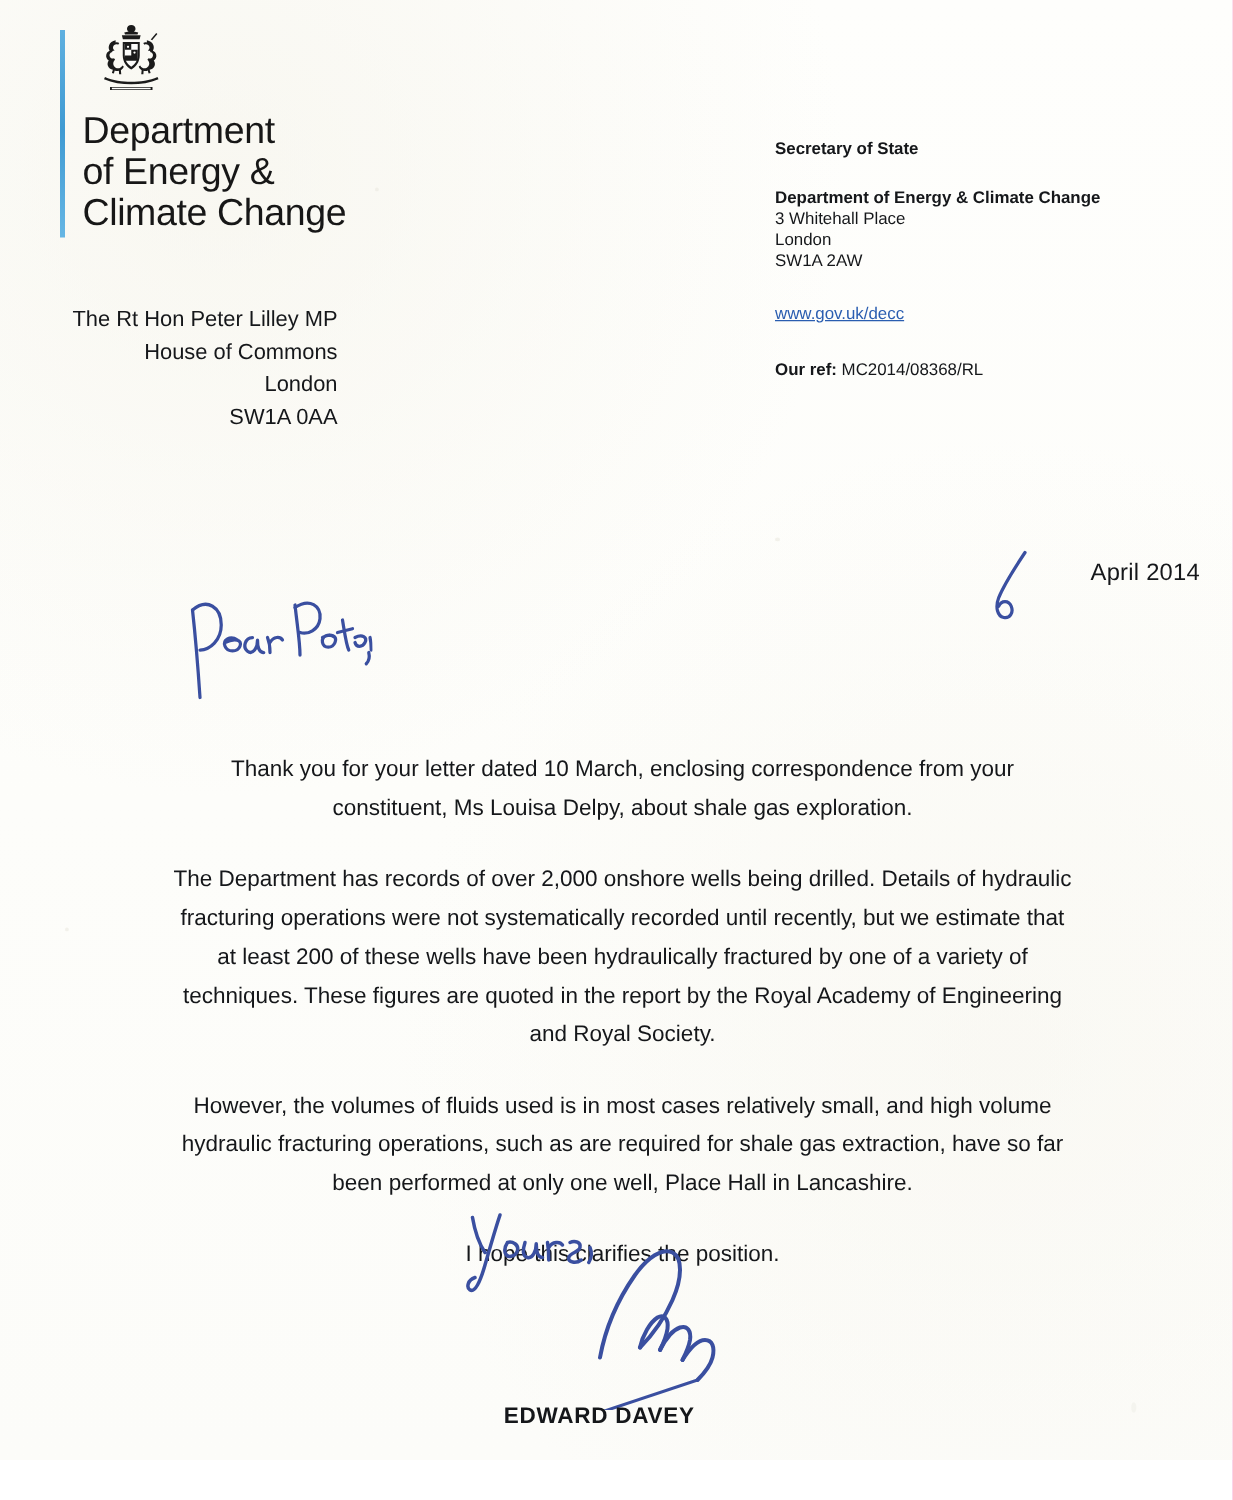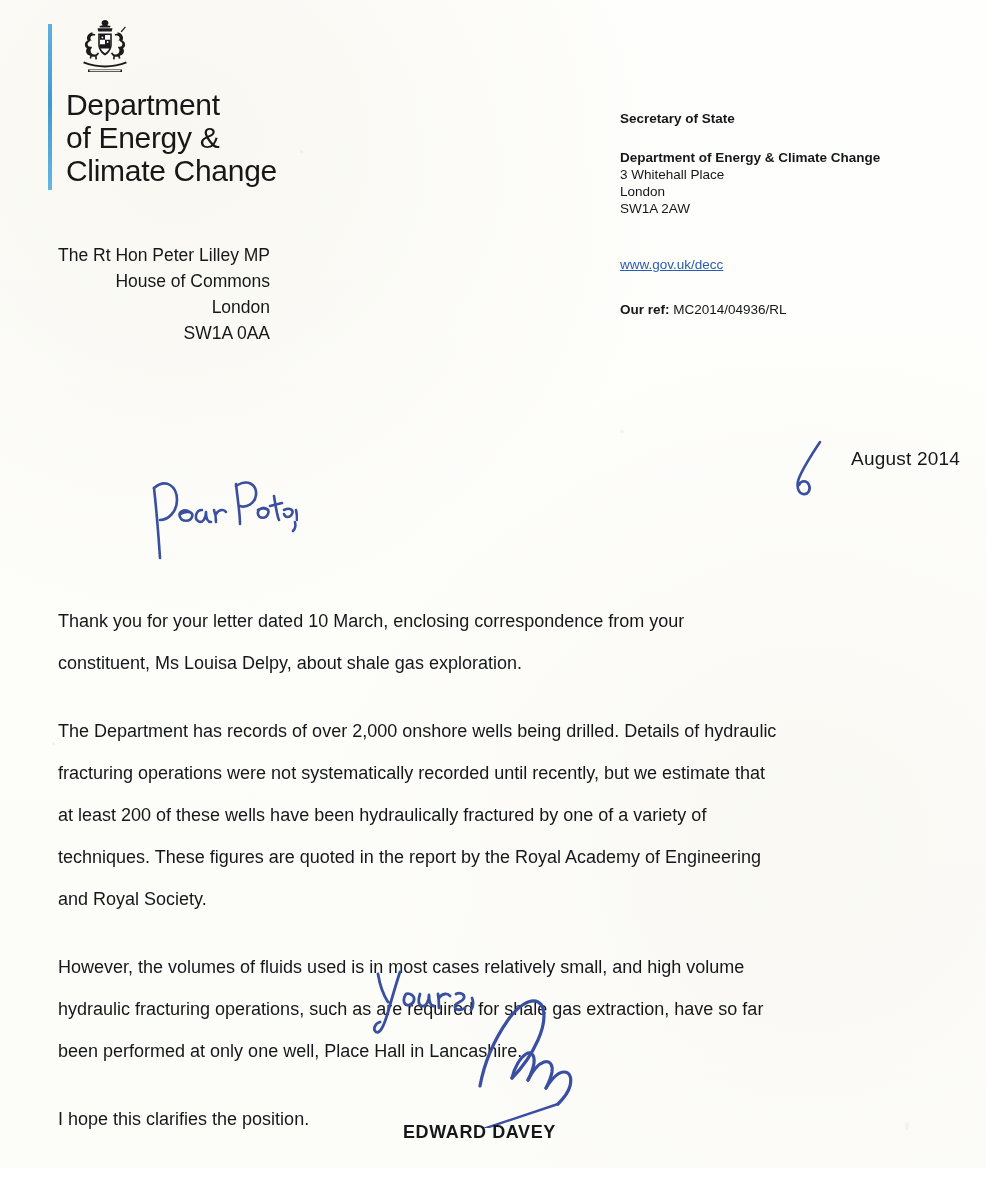--- a/index.html
+++ b/index.html
@@ -55,21 +55,21 @@
   }
 
   
   #sender { left: 620px; top: 110px; width: 350px; font-size: 13.5px; line-height: 17px; }
   .blk { white-space: pre-line; }
   #sender-name { font-weight: bold; margin-bottom: 22px; }
   #sender-dept { font-weight: bold; }
   #sender-address { margin-bottom: 0; }
   #website {
     display: inline-block;
-    margin-top: 39px;
+    margin-top: 25px;
     color: #2a5db0;
     text-decoration: underline;
     font-size: 13.5px;
   }
   #our-ref { margin-top: 28px; font-size: 13.5px; }
   #our-ref .label { font-weight: bold; margin-top: 30px; }
 
   
   #recipient {
     left: 58px; top: 242px;
@@ -90,21 +90,22 @@
   #date-hand { left: 790px; top: 440px; width: 48px; height: 58px; }
 
   
   #salutation-hand { left: 146px; top: 470px; width: 152px; height: 96px; }
 
   
   #body {
     left: 58px; top: 600px;
     width: 880px;
     font-size: 18px;
-    line-height: 42px;
+    line-height: 31px;
+    text-align: center;
   }
   #body p { margin: 0 0 26px 0; white-space: pre-line; }
   #body p:last-child { margin-bottom: 0; }
 
   
   #signoff-hand { left: 372px; top: 968px; width: 300px; height: 160px; }
   #signature-name {
     left: 403px; top: 1122px;
     font-size: 18px;
     font-weight: bold;
@@ -164,35 +165,35 @@
     <div id="sender-name">
       <div>Secretary of State</div>
     </div>
     <div id="sender-dept">Department of Energy &amp; Climate Change</div>
     <div id="sender-address" class="blk">3 Whitehall Place
 London
 SW1A 2AW</div>
     <a id="website" href="#">www.gov.uk/decc</a>
     <div id="our-ref">
       <span class="label">Our ref:</span>
-      <span>MC2014/04936/RL</span>
+      <span>MC2014/08368/RL</span>
     </div>
   </div>
 
   <div id="recipient" class="abs">The Rt Hon Peter Lilley MP
 House of Commons
 London
 SW1A 0AA</div>
 
   <div id="date-hand" class="abs">
     <svg viewBox="0 0 48 58" width="48" height="58" aria-hidden="true">
       <path d="M30 2 C22 14, 14 26, 9 38 C6 46, 8 53, 13 54 C18 55, 21 50, 19 45 C17 40, 11 40, 9 45" fill="none" stroke="#3a4fa0" stroke-width="2.6" stroke-linecap="round"></path>
     </svg>
   </div>
-  <div id="date-line" class="abs">August 2014</div>
+  <div id="date-line" class="abs">April 2014</div>
 
   <div id="salutation-hand" class="abs">
     <svg viewBox="0 0 152 96" width="152" height="96" aria-hidden="true">
       <g fill="none" stroke="#3a4fa0" stroke-width="2.6" stroke-linecap="round" stroke-linejoin="round">
 
         <path d="M8 18 C10 36, 12 58, 14 88"></path>
         <path d="M8 18 C20 8, 31 16, 31 30 C31 42, 22 50, 14 50"></path>
 
         <path d="M34 44 C42 40, 48 42, 46 47 C44 52, 36 52, 34 47 C32 42, 38 38, 44 42"></path>
 

